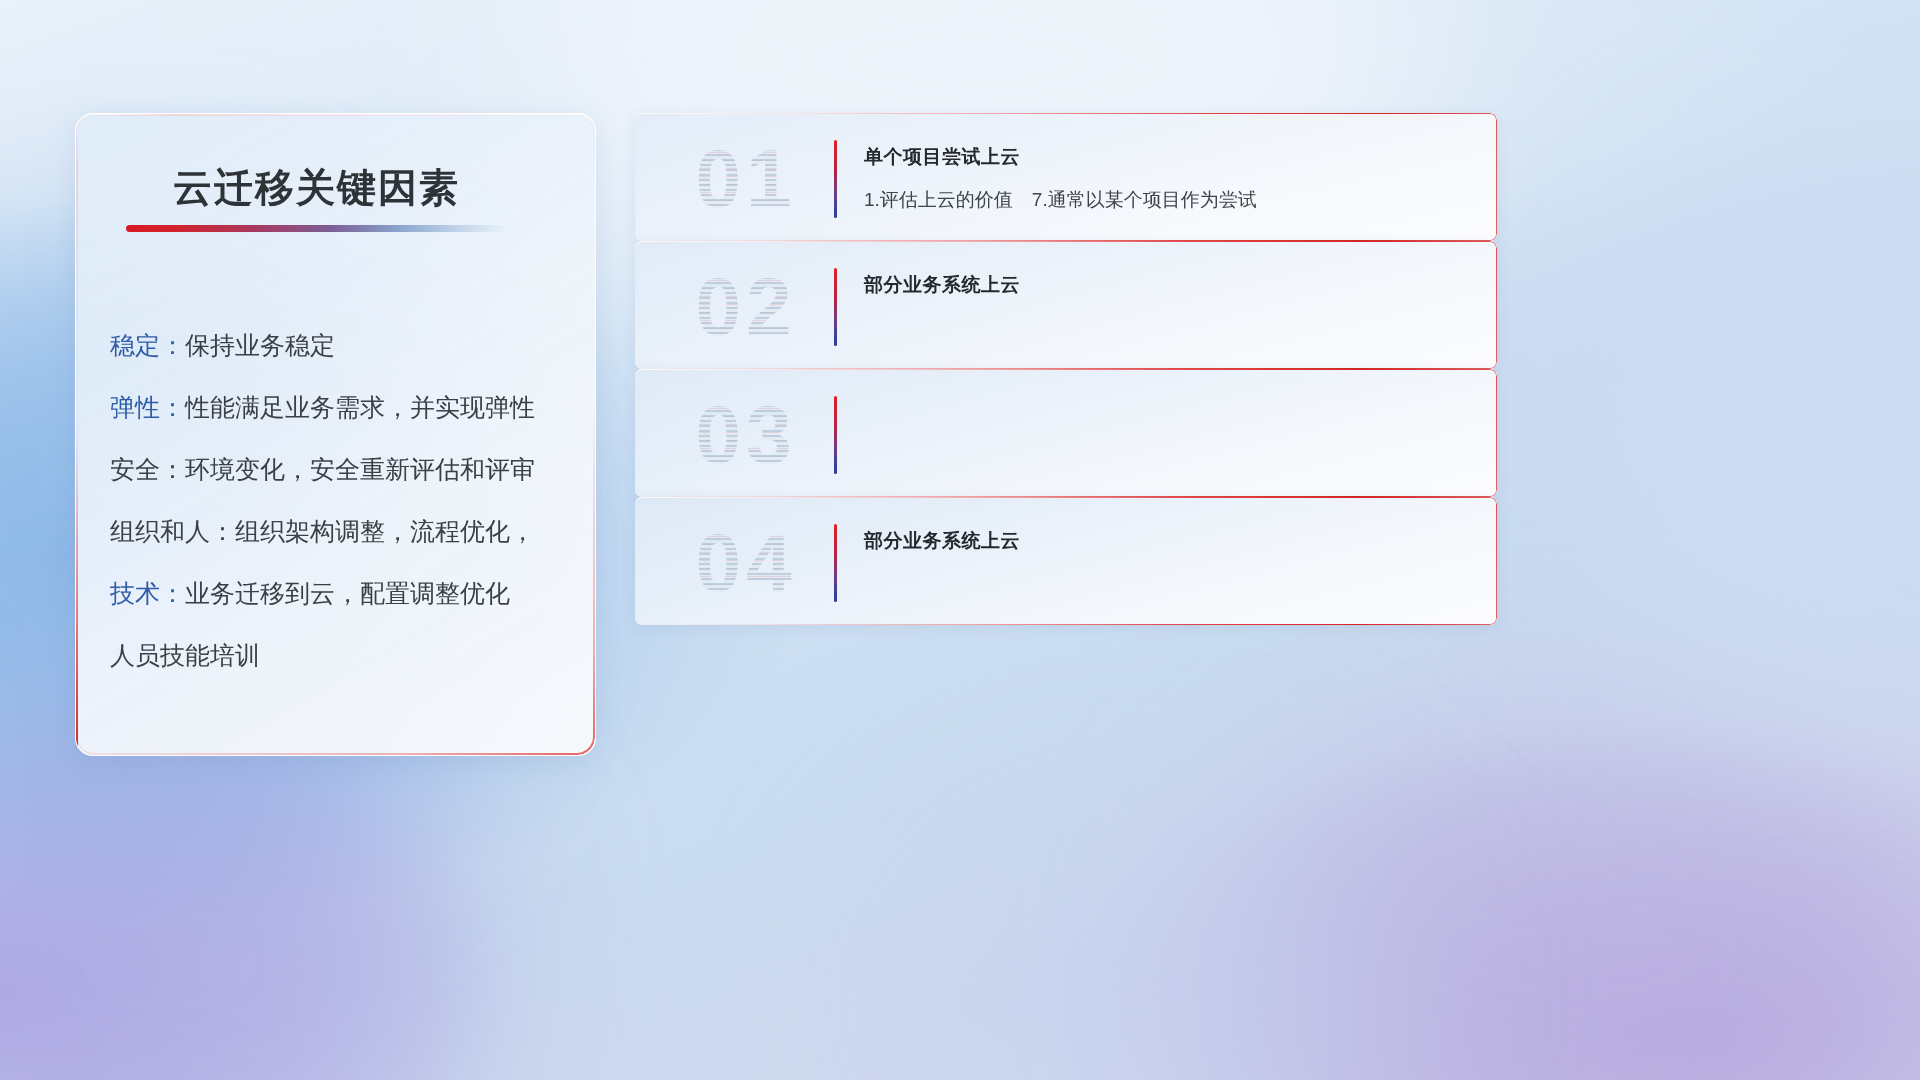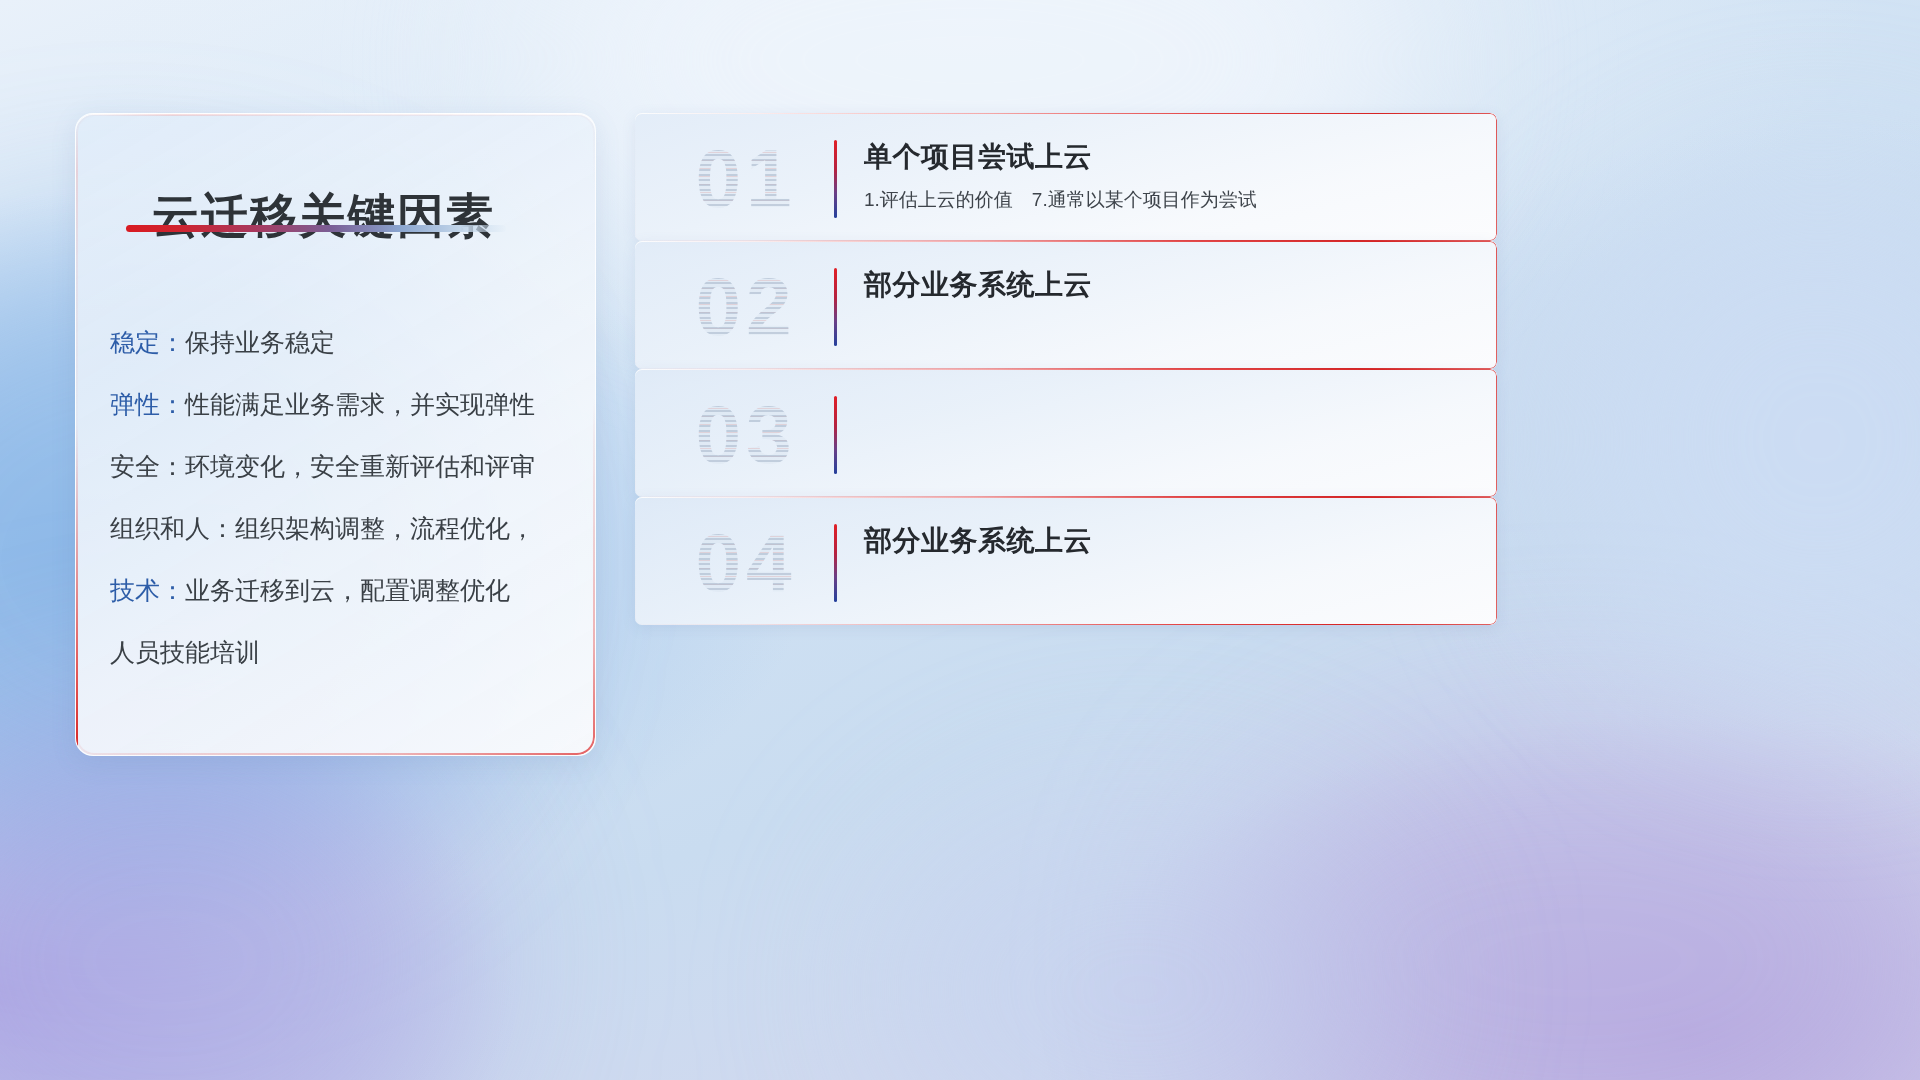--- a/index.html
+++ b/index.html
@@ -87,48 +87,46 @@
     position:absolute;
     left:0; bottom:0;
     width:2px; height:330px;
     background: linear-gradient(to bottom, rgba(226,80,80,0) 0%, rgba(226,70,70,0.9) 75%, rgba(214,38,38,1) 100%);
     border-radius:2px;
     pointer-events:none;
   }
 
   #panel-title {
     position: absolute;
-    left: 76px;
+    left: 97px;
     top: 47px;
-    font-size: 47px;
+    font-size: 39px;
     font-weight: 700;
     letter-spacing: 2px;
     color: #2e3338;
     white-space: nowrap;
-    margin-top: 24px;
   }
 
   #title-rule {
     position: absolute;
     left: 50px;
     top: 111px;
     width: 380px;
     height: 7px;
     border-radius: 4px;
     background: linear-gradient(to right,
         #d81b22 0%, #cf2430 14%, #a8395f 34%,
         #7a5f96 54%, #8aa5cf 72%, #c3d6ea 88%, rgba(226,238,248,0.2) 100%);
   }
 
   #factor-list {
     position: absolute;
     left: 34px;
     top: 200px;
     width: 470px;
-    font-family: Liberation Mono, monospace;
   }
   .factor-row {
     display: block;
     font-size: 25px;
     line-height: 62px;
     white-space: nowrap;
     color: #3a4046;
   }
   .factor-label { color: #3a4046; }
   .factor-label.accent { color: #2d5da8; }
@@ -226,21 +224,21 @@
     background: linear-gradient(to bottom, #e11f26 0%, #b6223f 38%, #6a3f86 68%, #24409c 100%);
   }
 
   .card-body {
     position: absolute;
     left: 229px;
     top: 22px;
     right: 18px;
   }
   .card-title {
-    font-size: 28px;
+    font-size: 19px;
     font-weight: 700;
     color: #25292e;
     letter-spacing: 0.5px;
     line-height: 44px;
     white-space: nowrap;
   }
   .card-desc {
     margin-top: 8px;
     font-size: 19px;
     color: #3e444b;

